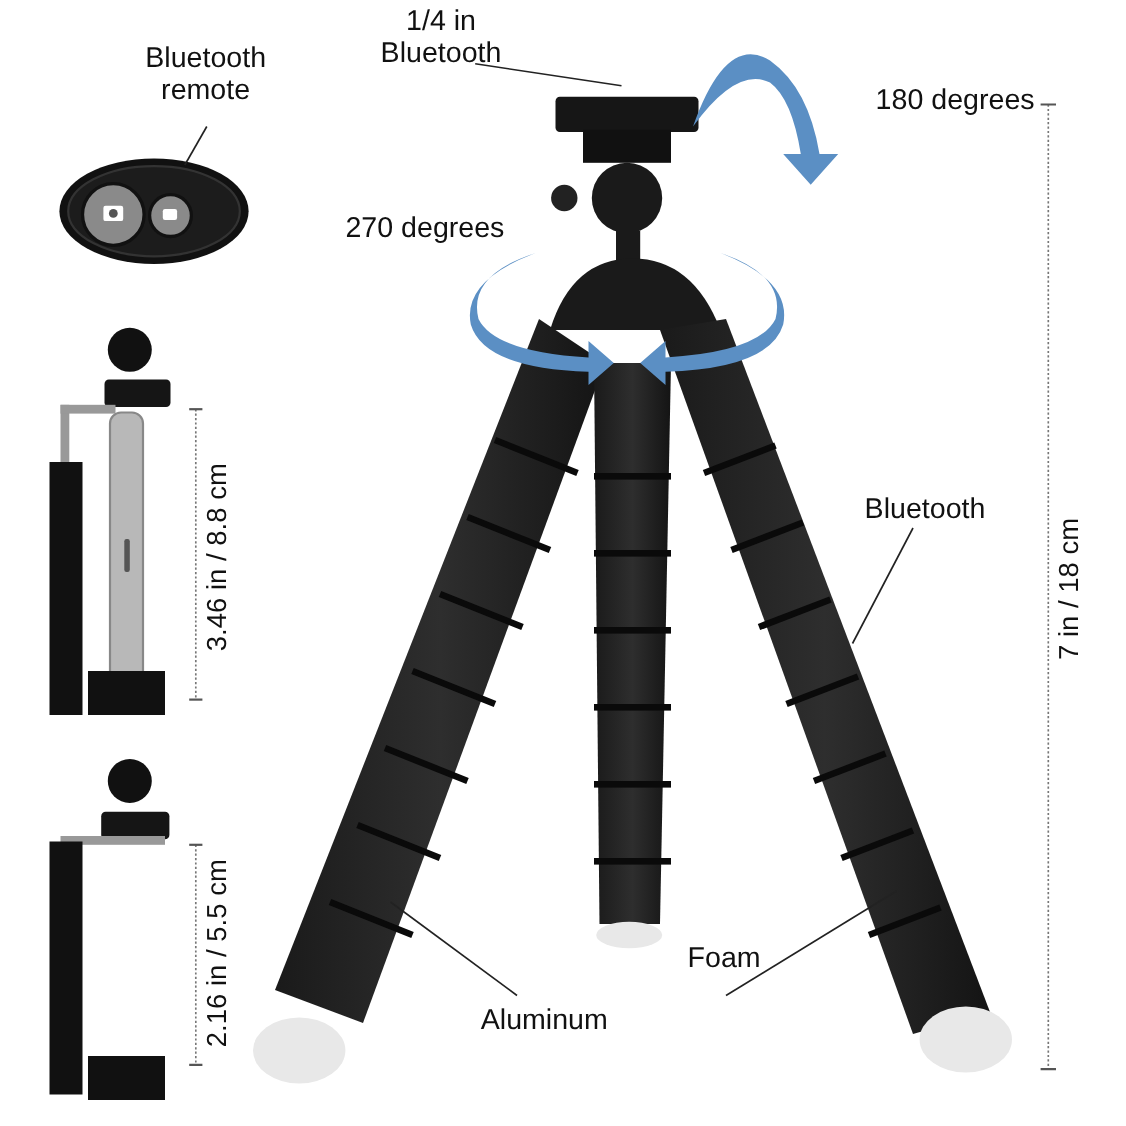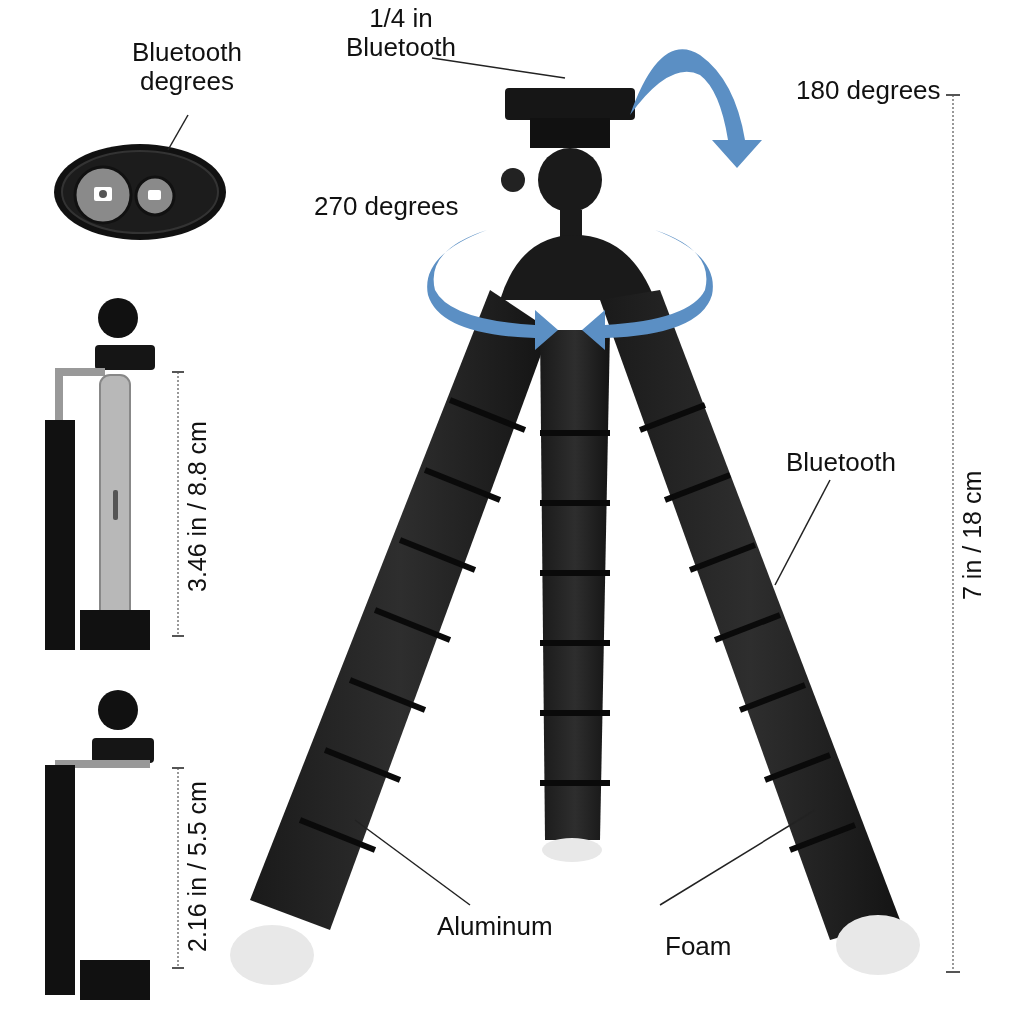--- a/index.html
+++ b/index.html
@@ -115,29 +115,29 @@
   <path d="M655,230 Q715,250 705,290 Q690,320 605,325 L605,310 L582,330 L605,350 L605,338 Q700,335 712,295 Q720,255 655,230 Z" fill="#5b8fc4"></path>
 
   <line x1="432" y1="58" x2="565" y2="78" stroke="#222" stroke-width="1.5"></line>
   <line x1="830" y1="480" x2="775" y2="585" stroke="#222" stroke-width="1.5"></line>
   <line x1="355" y1="820" x2="470" y2="905" stroke="#222" stroke-width="1.5"></line>
   <line x1="815" y1="810" x2="660" y2="905" stroke="#222" stroke-width="1.5"></line>
 </svg>
 
 <div class="label" style="left:132px;top:38px;text-align:center;">
   <div>Bluetooth</div>
-  <div>degrees</div>
+  <div>remote</div>
 </div>
 
 <div class="label" style="left:346px;top:4px;text-align:center;">
   <div>1/4 in</div>
   <div>Bluetooth</div>
 </div>
 
 <div class="label" style="left:796px;top:76px;">180 degrees</div>
 <div class="label" style="left:314px;top:192px;">270 degrees</div>
 <div class="label" style="left:786px;top:448px;">Bluetooth</div>
 <div class="label" style="left:437px;top:912px;text-align:right;">Aluminum</div>
-<div class="label" style="left:625px;top:932px;margin-left:40px;">Foam</div>
+<div class="label" style="left:625px;top:856px;">Foam</div>
 
 <div class="vlabel" style="left:958px;top:600px;">7 in / 18 cm</div>
 <div class="vlabel" style="left:183px;top:592px;">3.46 in / 8.8 cm</div>
 <div class="vlabel" style="left:183px;top:952px;">2.16 in / 5.5 cm</div>
 
 </body></html>

